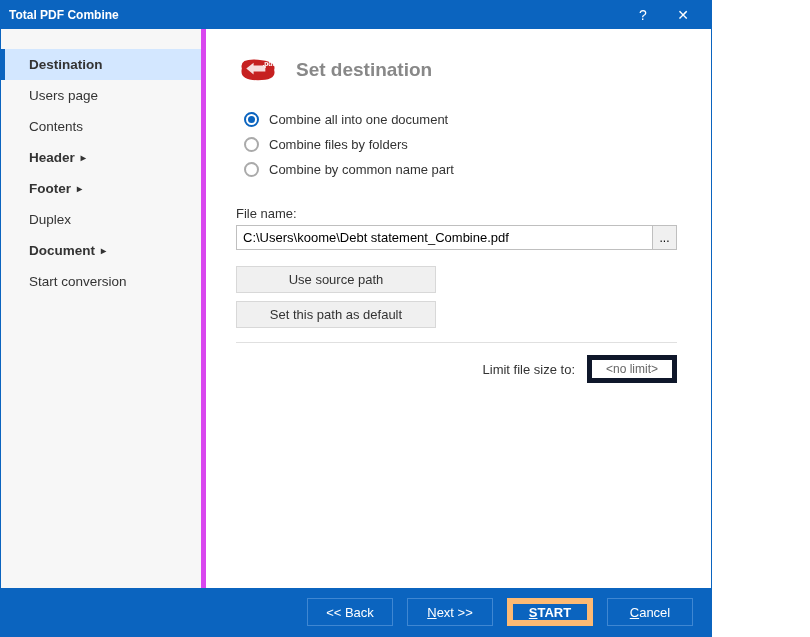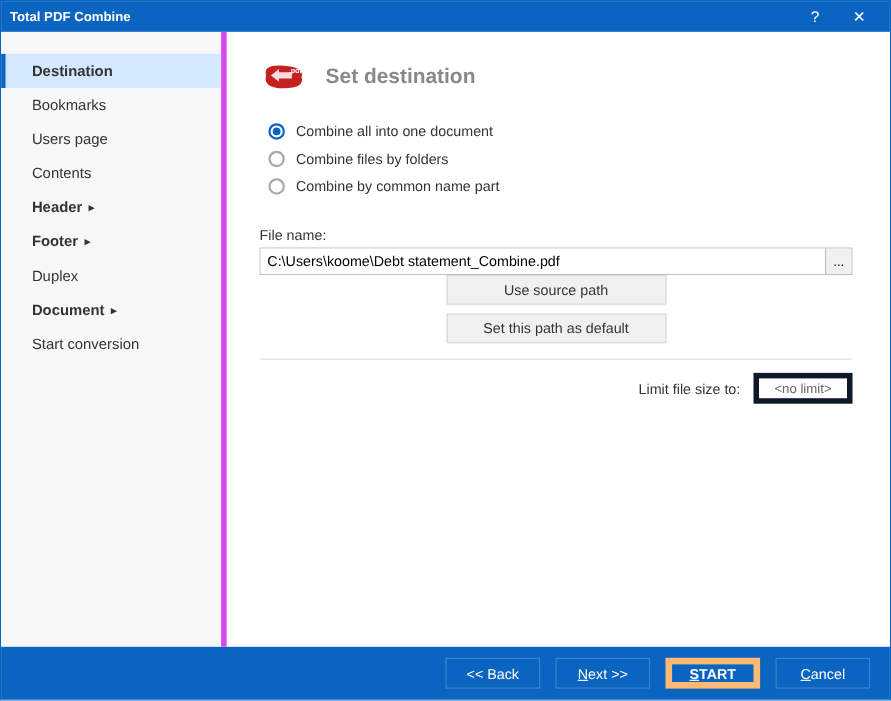--- a/index.html
+++ b/index.html
@@ -1,17 +1,17 @@
 <!DOCTYPE html>
 <html><head>
 <meta charset="utf-8">
 <style>
 * { box-sizing: border-box; margin: 0; padding: 0; }
 body { font-family: "Segoe UI", Tahoma, sans-serif; font-size: 13px; color: #333; background: #fff; }
-.window { width: 810px; height: 637px; display: flex; flex-direction: column; border: 1px solid #0b64bf; }
+.window { width: 712px; height: 637px; display: flex; flex-direction: column; border: 1px solid #0b64bf; }
 .titlebar { height: 28px; background: #0b64bf; color: #fff; display: flex; align-items: center; padding: 0 8px; font-size: 12px; }
 .titlebar .title { flex: 1; font-weight: 600; }
 .titlebar .tbtn { width: 40px; height: 28px; display: flex; align-items: center; justify-content: center; font-size: 14px; cursor: pointer; }
 .body { flex: 1; display: flex; background: #fff; overflow: hidden; }
 .sidebar { width: 205px; background: #f7f7f7; border-right: 5px solid #d946ef; padding-top: 20px; }
 .sidebar-item { padding: 8px 14px 8px 28px; cursor: pointer; font-size: 13.5px; color: #333; display: flex; align-items: center; gap: 6px; }
 .sidebar-item.selected { background: #d3e7ff; border-left: 4px solid #0b64bf; font-weight: 700; padding-left: 24px; }
 .sidebar-item.bold { font-weight: 700; }
 .sidebar-item.bold .arrow { font-size: 10px; }
 .content { flex: 1; padding: 26px 34px 10px 30px; display: flex; flex-direction: column; }
@@ -21,21 +21,21 @@
 .radio-group { margin-left: 8px; margin-bottom: 18px; }
 .radio-row { display: flex; align-items: center; gap: 10px; padding: 5px 0; cursor: pointer; }
 .radio-dot { width: 15px; height: 15px; border-radius: 50%; border: 2px solid #0b64bf; display: flex; align-items: center; justify-content: center; flex-shrink: 0; }
 .radio-dot.checked::after { content: ""; width: 7px; height: 7px; border-radius: 50%; background: #0b64bf; }
 .radio-dot.unchecked { border-color: #aaa; }
 .field-block { margin-top: 6px; }
 .field-label { margin-bottom: 4px; font-size: 13px; }
 .file-row { display: flex; border: 1px solid #bfbfbf; }
 .file-input { flex: 1; border: none; padding: 4px 6px; font-size: 13px; outline: none; background: #fff; }
 .browse-btn { width: 24px; border: none; border-left: 1px solid #bfbfbf; background: #f0f0f0; cursor: pointer; font-size: 12px; display: flex; align-items: center; justify-content: center; }
-.rightbtns { display: flex; flex-direction: column; align-items: center; gap: 8px; }
+.rightbtns { display: flex; flex-direction: column; align-items: flex-start; gap: 8px; margin-top: 16px; }
 .softbtn { width: 200px; text-align: center; padding: 5px 0; background: #f0f0f0; border: 1px solid #d8d8d8; cursor: pointer; font-size: 13px; }
 .divider { border-top: 1px solid #e0e0e0; margin: 14px 0 12px; }
 .limitrow { display: flex; justify-content: flex-end; align-items: center; gap: 12px; font-size: 13px; }
 .limitbox { width: 90px; border: 5px solid #0f172a; padding: 2px 6px; text-align: center; color: #666; font-size: 12px; cursor: pointer; }
 .footer { height: 48px; background: #0b64bf; display: flex; align-items: center; justify-content: flex-end; padding: 0 18px; gap: 14px; }
 .fbtn { min-width: 86px; height: 28px; border: 1px solid #3f87d2; background: transparent; color: #fff; font-size: 13px; cursor: pointer; display: flex; align-items: center; justify-content: center; gap: 2px; }
 .fbtn.primary { border: 6px solid #fdba74; font-weight: 700; }
 .underline { text-decoration: underline; }
 </style>
 </head>
@@ -45,23 +45,20 @@
   <div class="titlebar">
     <span class="title">Total PDF Combine</span>
     <div class="tbtn">?</div>
     <div class="tbtn">✕</div>
   </div>
 
   <div class="body">
     <div class="sidebar" id="sidebar">
         <div class="sidebar-item selected bold">
           <span>Destination</span>
-        </div>
-        <div class="sidebar-item">
-          <span>Bookmarks</span>
         </div>
         <div class="sidebar-item">
           <span>Users page</span>
         </div>
         <div class="sidebar-item">
           <span>Contents</span>
         </div>
         <div class="sidebar-item bold">
           <span>Header</span>
           <span class="arrow">▸</span>

